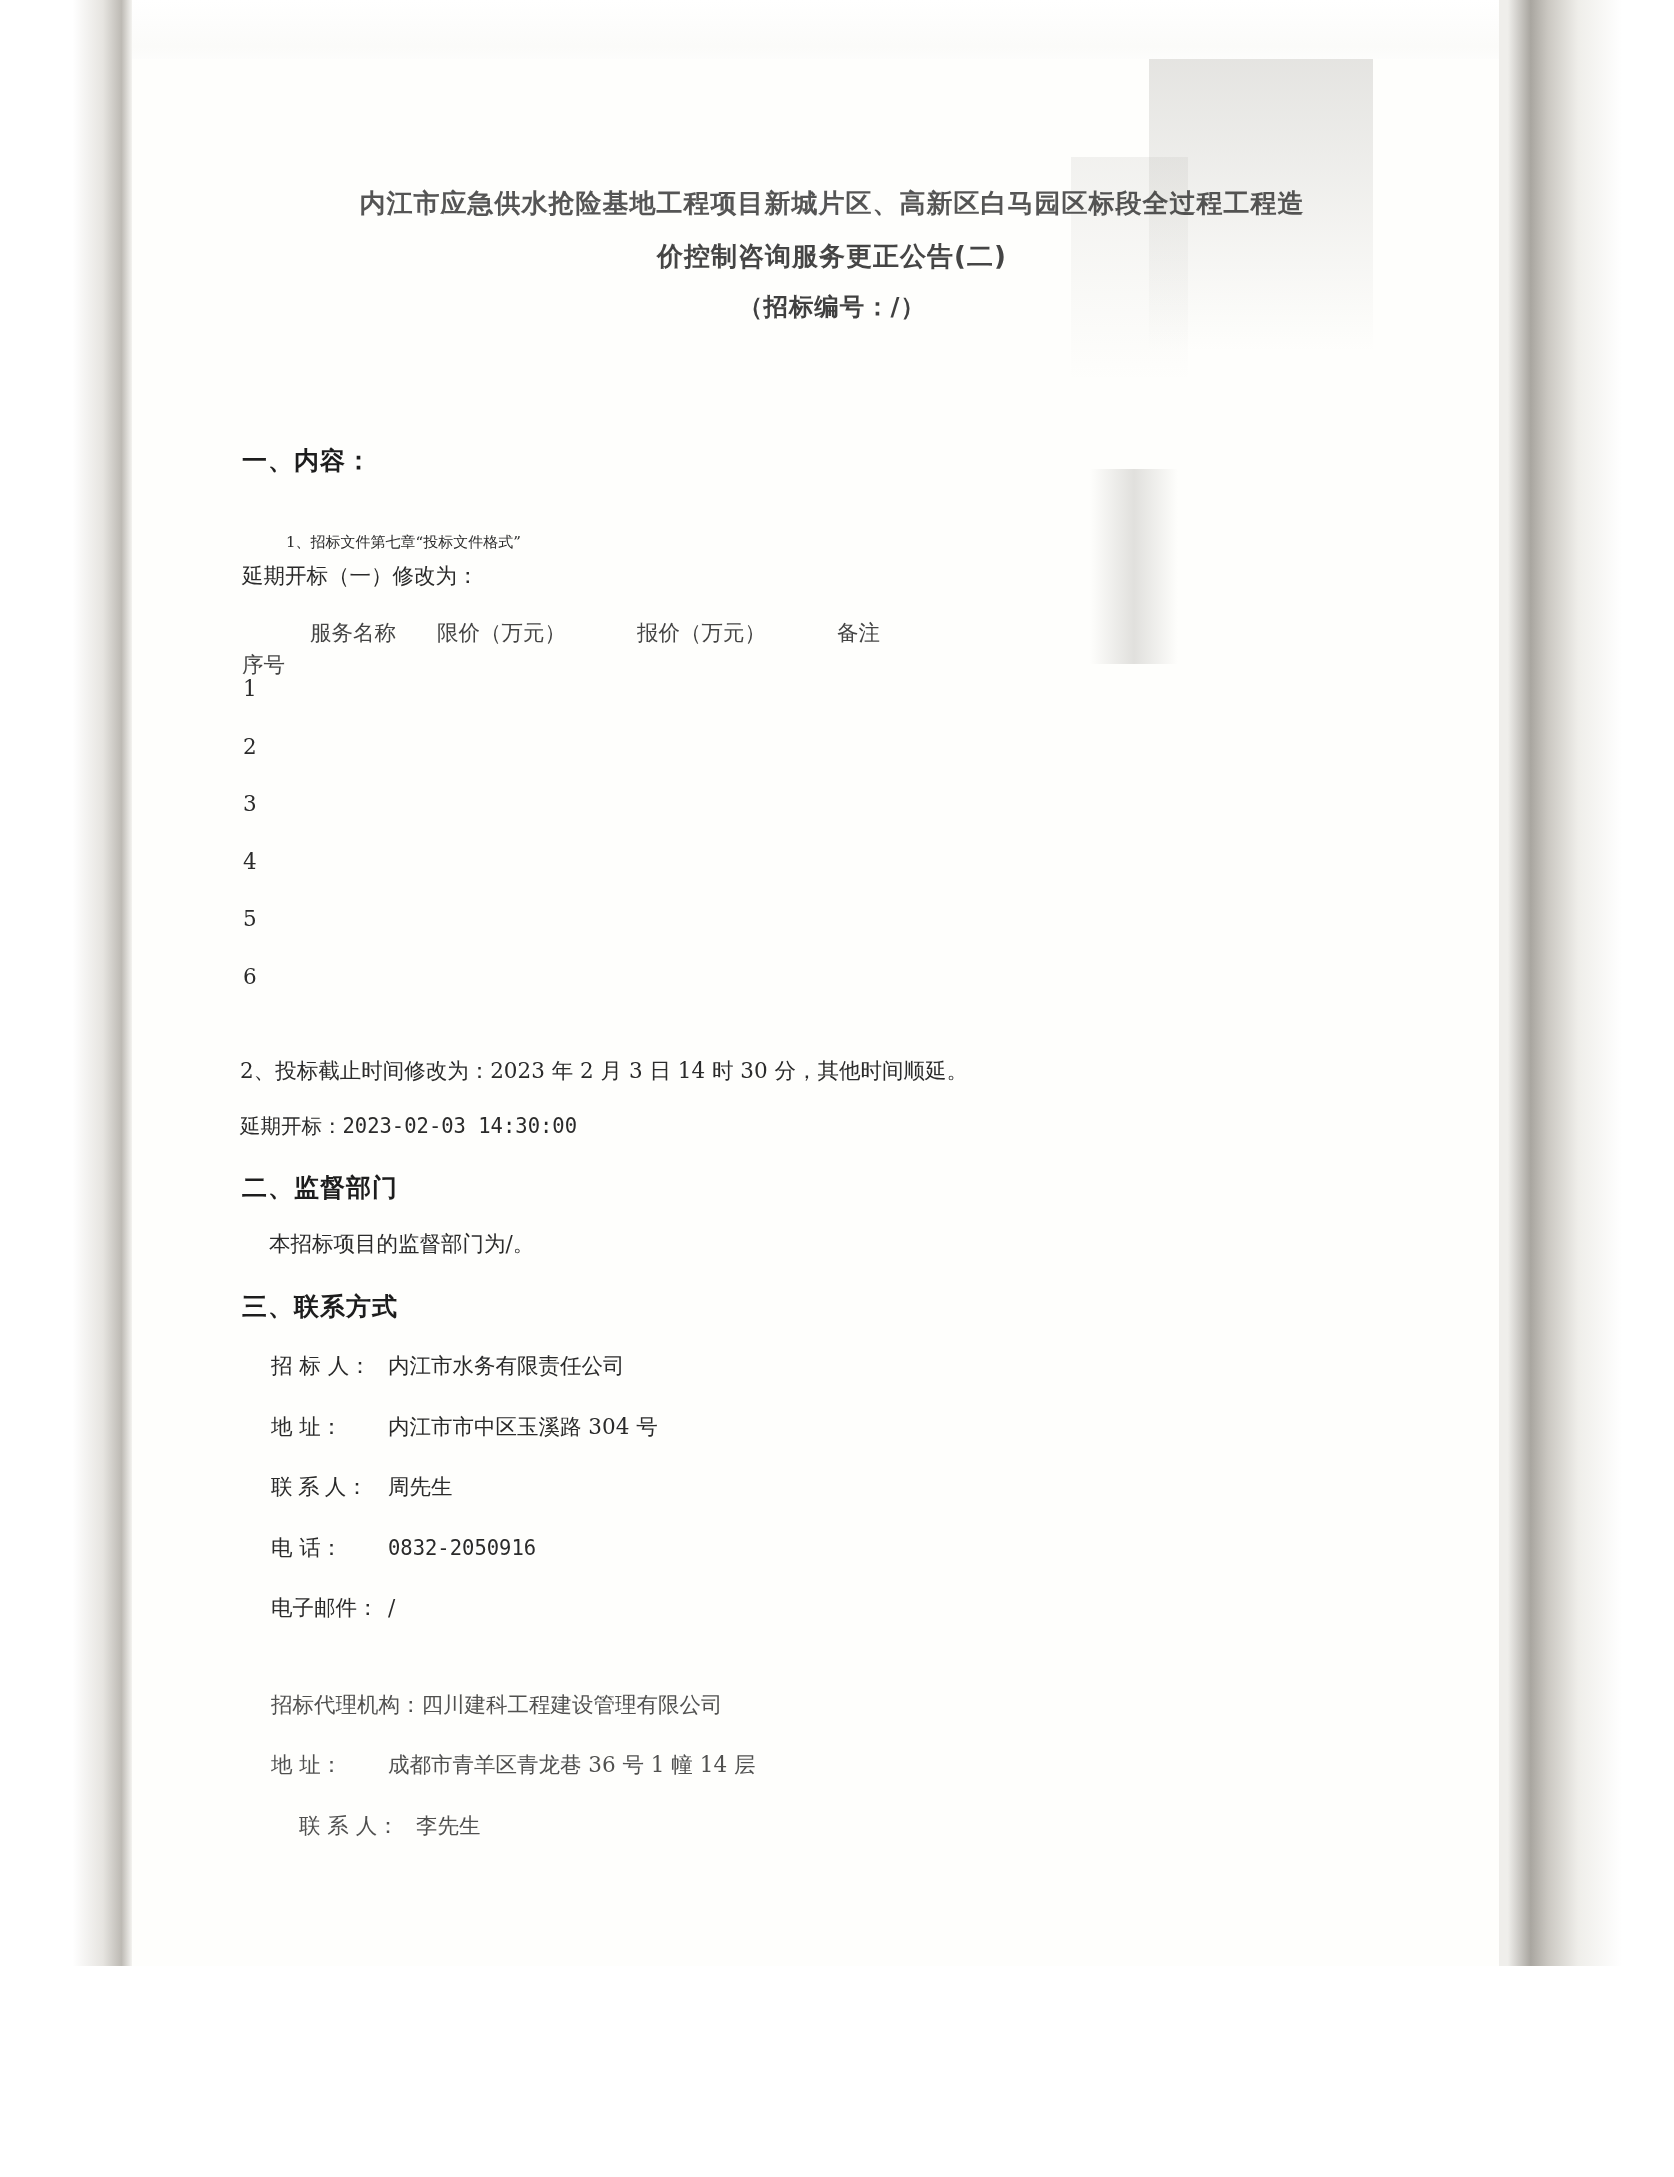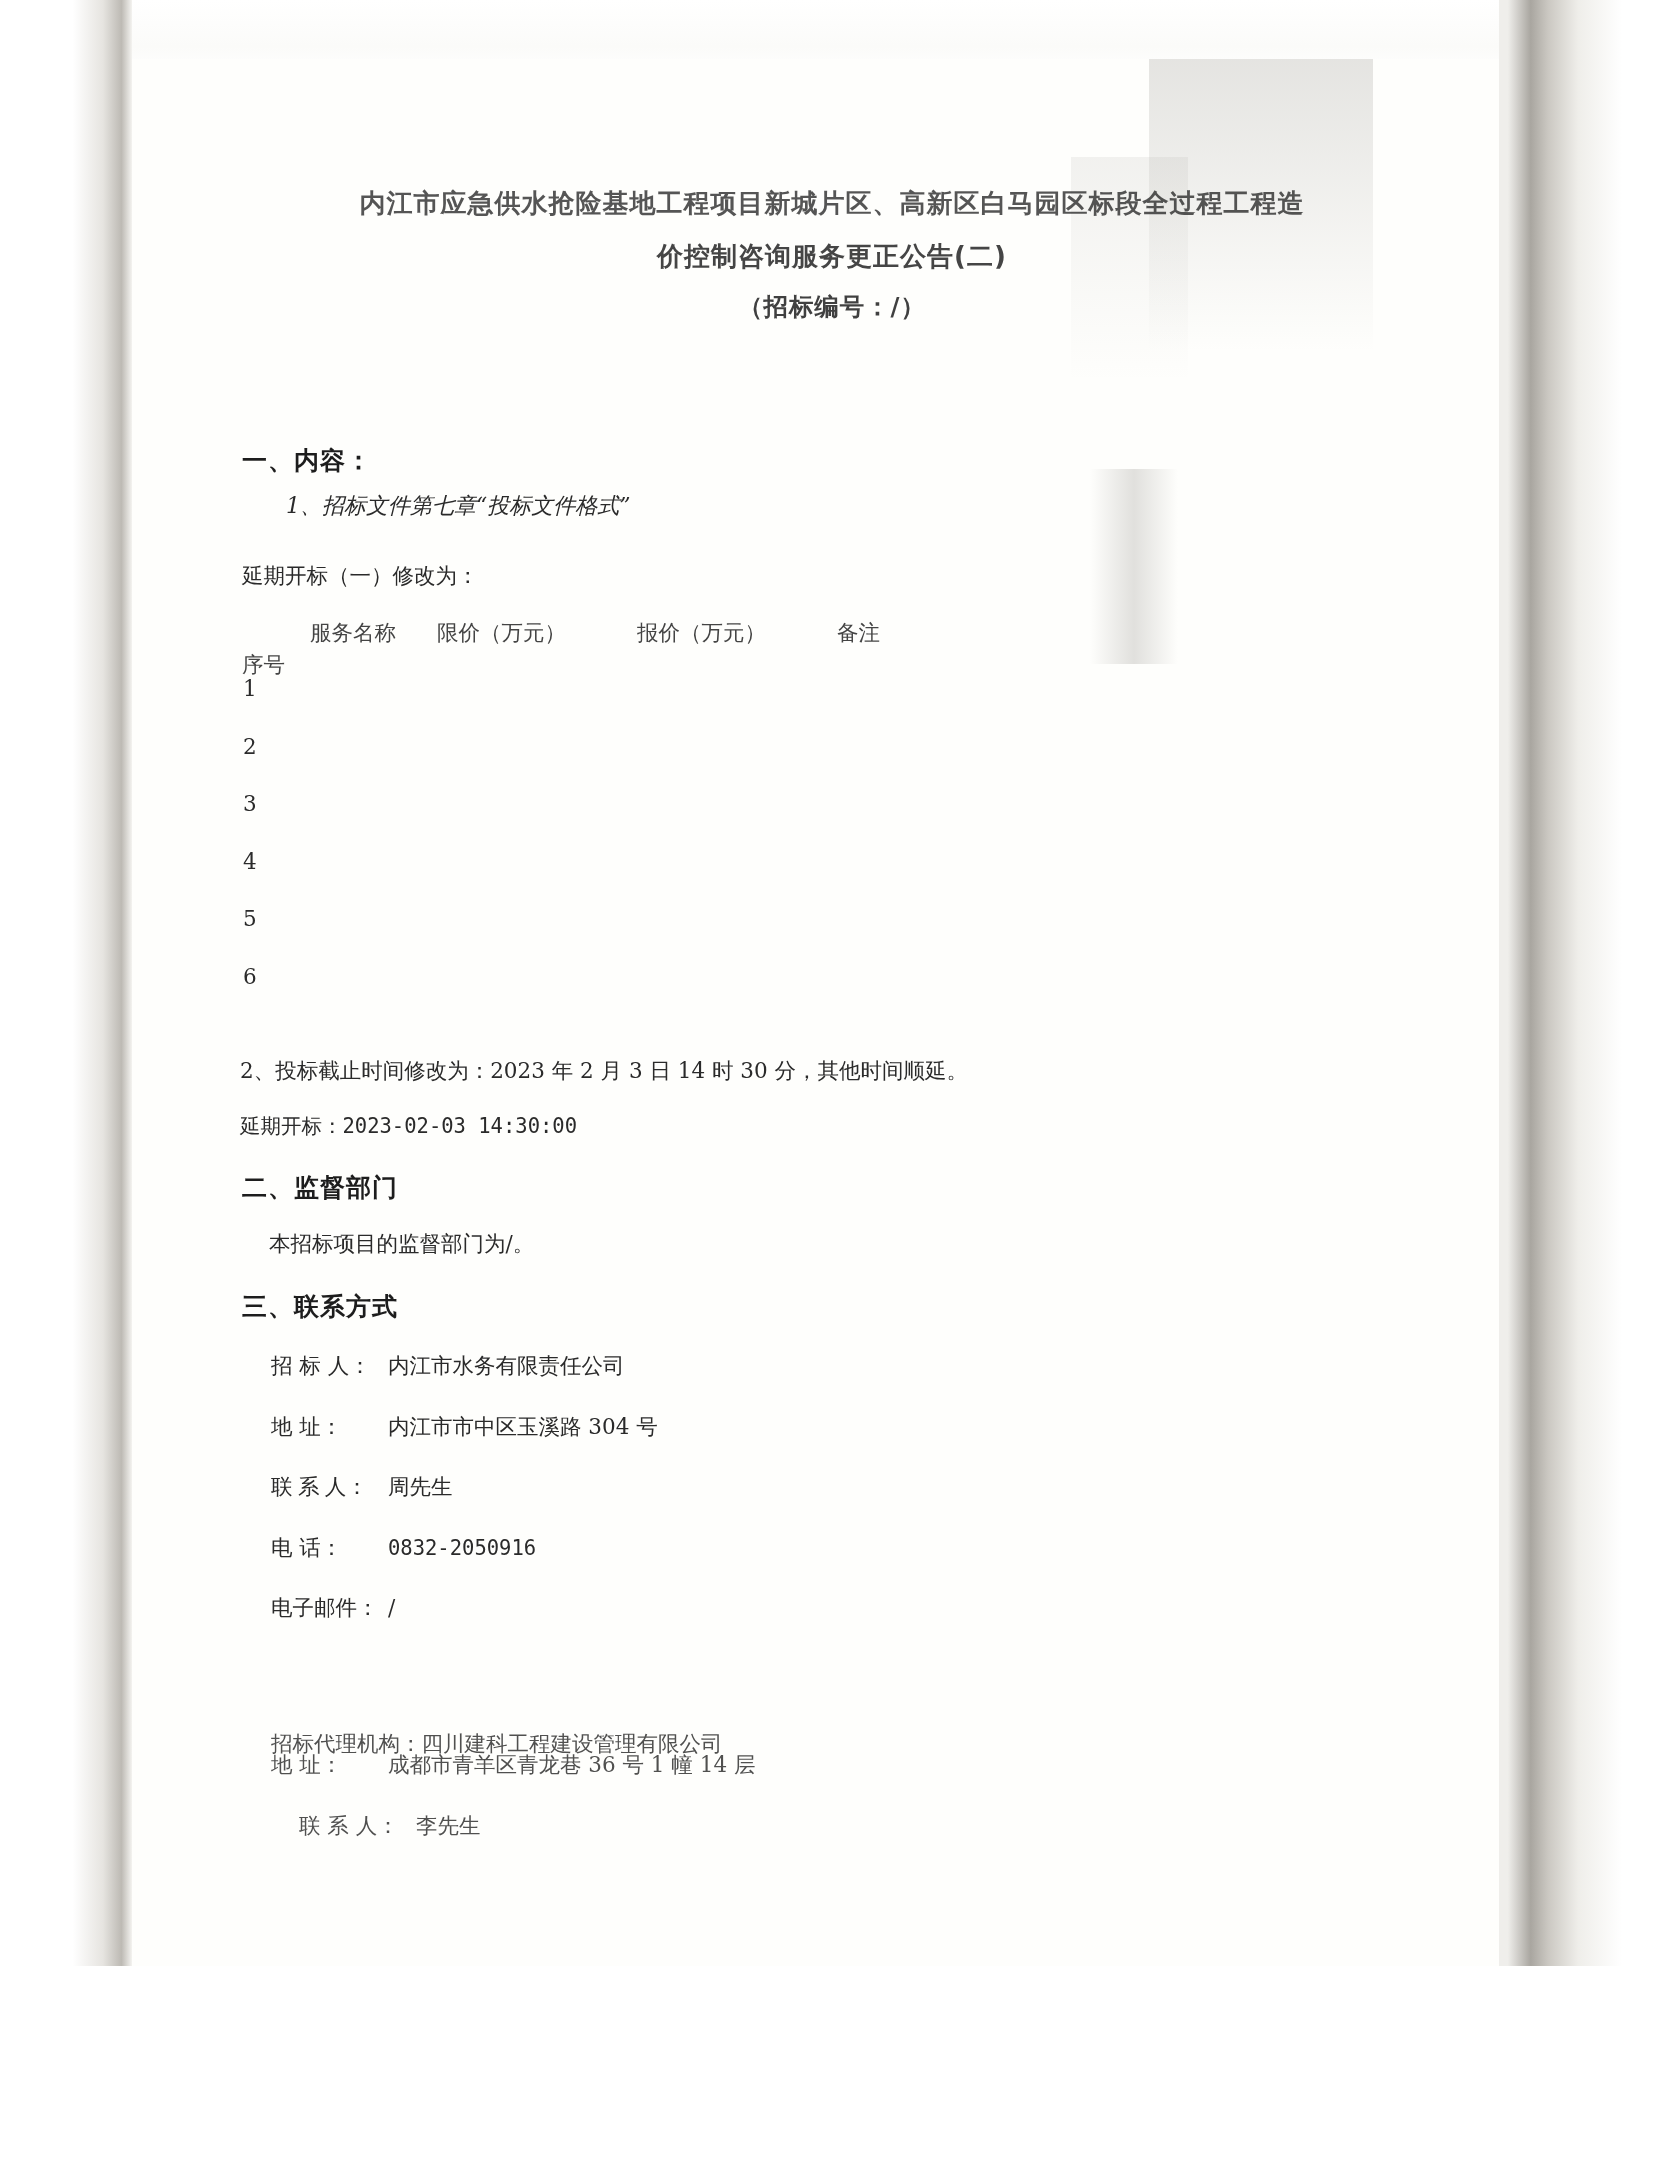--- a/index.html
+++ b/index.html
@@ -136,21 +136,21 @@
     <div class="smudge2" style="left:975px; top:410px; width:88px; height:195px;"></div>
 
     <div class="content">
 
       <div class="title-line t1">内江市应急供水抢险基地工程项目新城片区、高新区白马园区标段全过程工程造</div>
       <div class="title-line t3">（招标编号：/）</div>
       <div class="title-line t2">价控制咨询服务更正公告(二)</div>
 
       <div class="h2" style="left:127px; top:385px;">一、内容：</div>
 
-      <div class="p" style="left:171px; top:432px; font-size:22px;font-style:italic;">1、招标文件第七章“投标文件格式”</div>
+      <div class="p" style="left:171px; top:474px; font-size:15px;">1、招标文件第七章“投标文件格式”</div>
       <div class="p" style="left:127px; top:502px;">延期开标（一）修改为：</div>
 
       <div class="tbl-head" style="left:127px; top:591px;">序号</div>
       <div class="tbl-head" style="left:195px; top:559px;">服务名称</div>
       <div class="tbl-head" style="left:322px; top:559px;">限价（万元）</div>
       <div class="tbl-head" style="left:522px; top:559px;">报价（万元）</div>
       <div class="tbl-head" style="left:722px; top:559px;">备注</div>
 
       <div class="num" style="left:128px; top:617px;">1</div>
       <div class="num" style="left:128px; top:675px;">2</div>
@@ -176,21 +176,21 @@
       <div class="p" style="left:156px; top:1413px;font-family:Liberation Serif, serif;">
         <span class="contact-label">联 系 人：</span><span>周先生</span>
       </div>
       <div class="p" style="left:156px; top:1474px;">
         <span class="contact-label">电      话：</span><span class="mono">0832-2050916</span>
       </div>
       <div class="p" style="left:156px; top:1534px;">
         <span class="contact-label">电子邮件：</span><span>/</span>
       </div>
 
-      <div class="p p-light" style="left:156px; top:1631px;margin-top:39px;">
+      <div class="p p-light" style="left:156px; top:1631px;">
         <span>招标代理机构：</span><span>四川建科工程建设管理有限公司</span>
       </div>
       <div class="p p-light" style="left:156px; top:1691px;">
         <span class="contact-label">地      址：</span><span>成都市青羊区青龙巷 36 号 1 幢 14 层</span>
       </div>
       <div class="p p-light" style="left:156px; top:1752px;margin-left:28px;">
         <span class="contact-label">联 系 人：</span><span>李先生</span>
       </div>
 
     </div>

